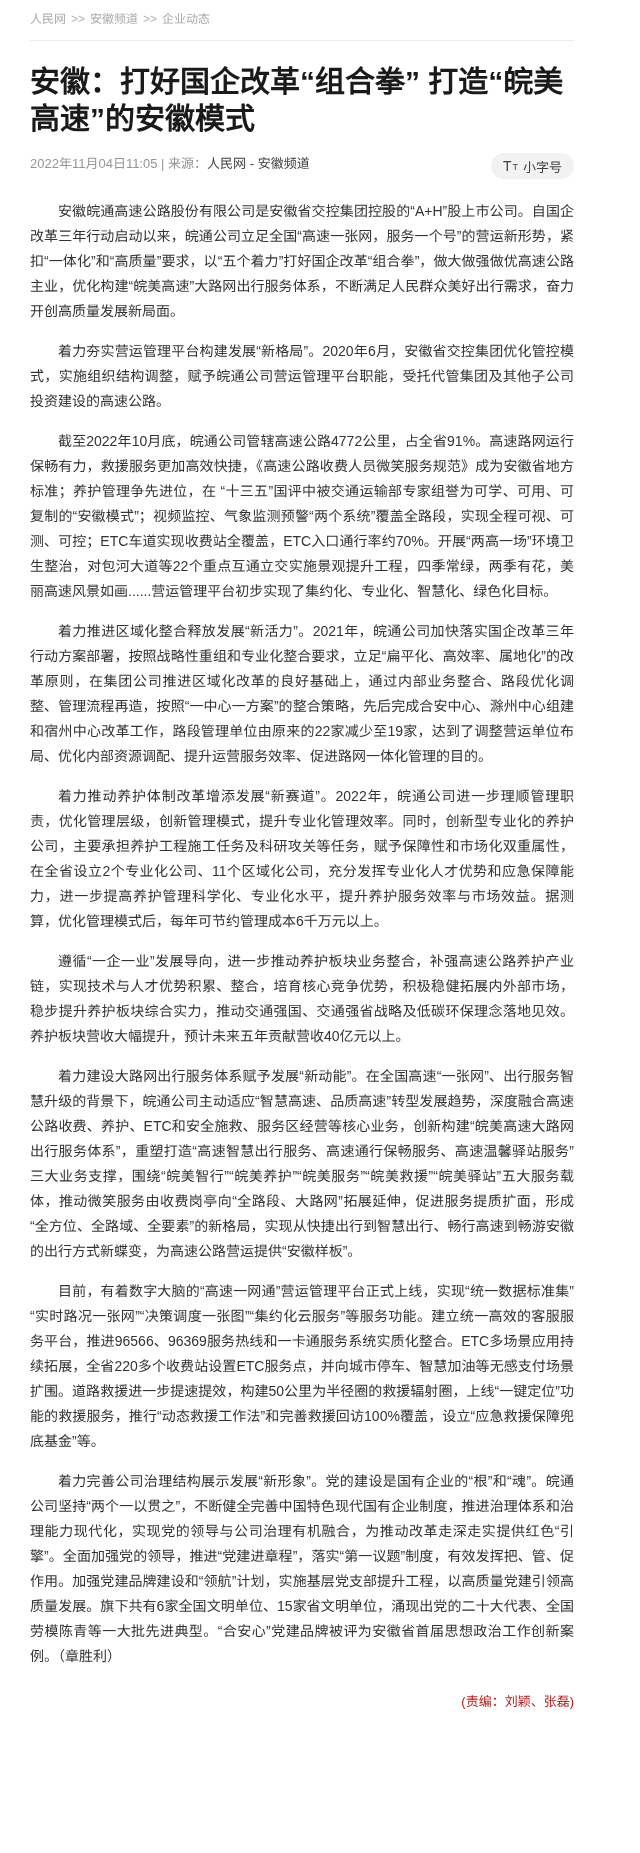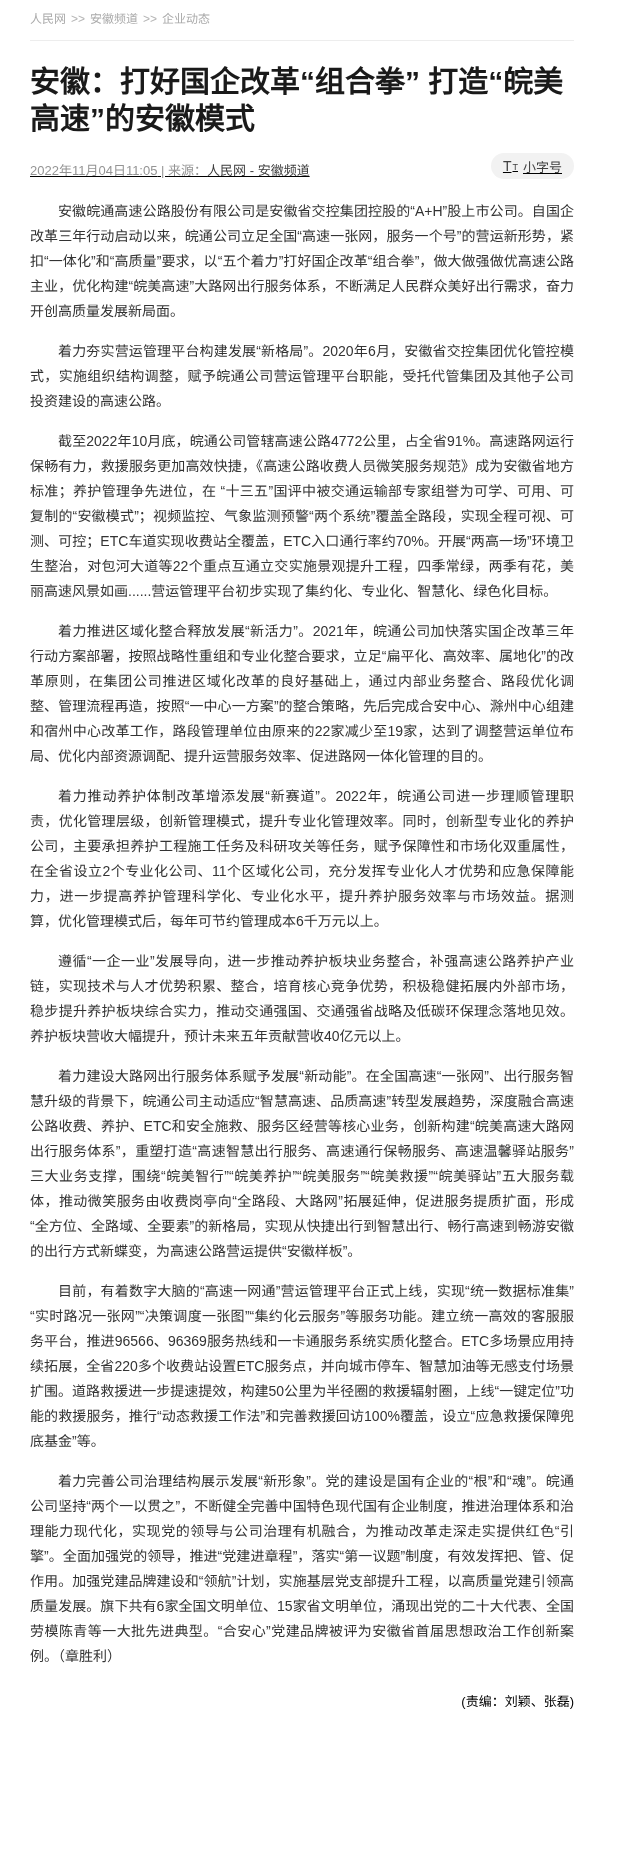--- a/index.html
+++ b/index.html
@@ -39,23 +39,22 @@
     margin: 22px 0 0 0;
     font-size: 30px;
     line-height: 37px;
     font-weight: 700;
     color: #1a1a1a;
   }
   
   .meta-row {
     display: flex;
     justify-content: space-between;
-    align-items: flex-end;
+    align-items: flex-start;
     margin-top: 16px;
-    text-decoration: underline;
   }
   .meta-left {
     font-size: 13px;
     color: #949494;
   }
   .meta-left .src-link {
     color: #3d3d3d;
     text-decoration: none;
     cursor: pointer;
   }
@@ -83,21 +82,21 @@
     font-size: 14px;
     line-height: 25px;
     color: #333333;
     text-align: justify;
     text-indent: 2em;
     margin: 0 0 15px 0;
   }
   .editors {
     text-align: right;
     font-size: 13px;
-    color: #000000;
+    color: #b91c1c;
     margin-top: 22px;
   }
 </style>
 </head>
 <body>
 
 <div class="page">
 
   <nav class="breadcrumb">
     <a class="crumb">人民网</a><span class="sep">&gt;&gt;</span><a class="crumb">安徽频道</a><span class="sep">&gt;&gt;</span><a class="crumb">企业动态</a>

